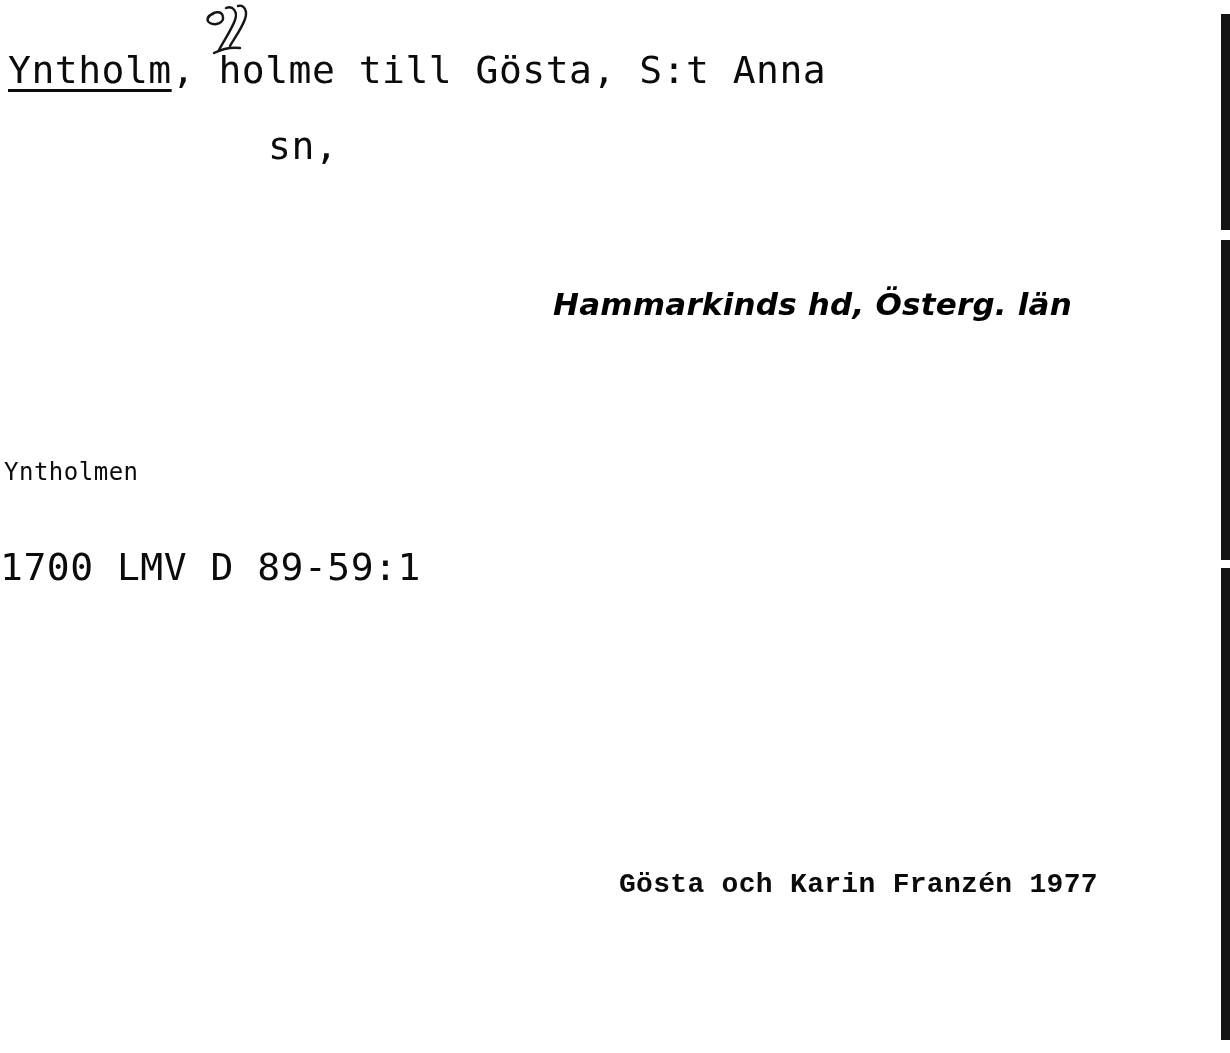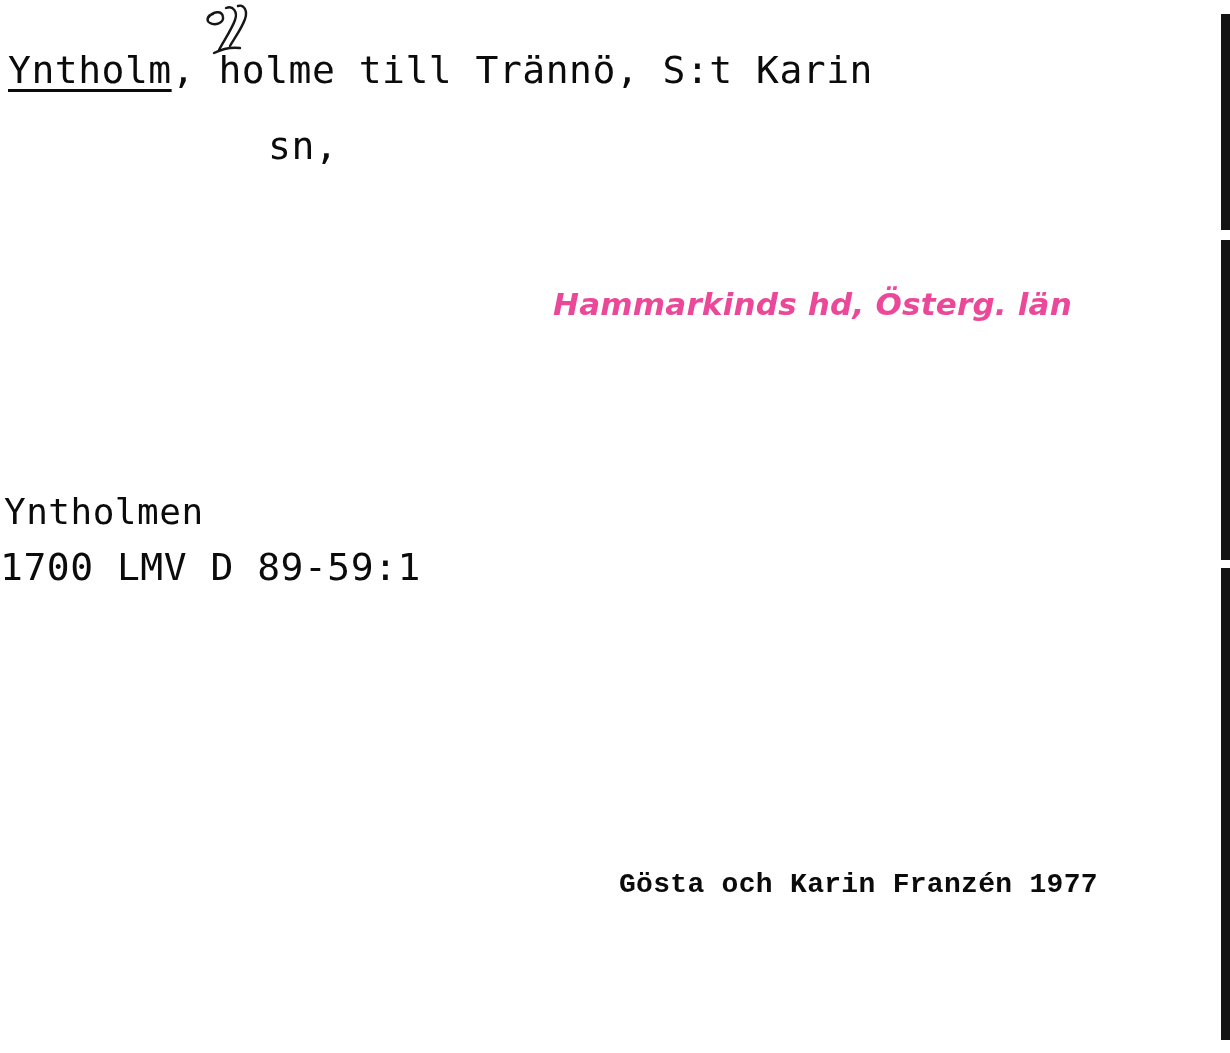--- a/index.html
+++ b/index.html
@@ -67,29 +67,29 @@
 
   
   .district {
     position: absolute;
     left: 553px;
     top: 286px;
     font-family: "DejaVu Sans", sans-serif;
     font-weight: bold;
     font-style: italic;
     font-size: 31px;
-    color: #ec4899;
+    color: #000000;
     white-space: pre;
     letter-spacing: 0.2px;
   }
 
   .body-line-1 {
     left: 4px;
-    top: 491px;
-    font-size: 36px;
+    top: 458px;
+    font-size: 24px;
   }
   .body-line-2 {
     left: 0px;
     top: 545px;
     font-size: 38px;
   }
 
   .signature {
     position: absolute;
     left: 619px;
@@ -106,21 +106,21 @@
 <body>
 
 <div class="card">
 
   <div class="right-edge"></div>
   <div class="right-edge-gap" style="top:0px;height:14px;"></div>
   <div class="right-edge-gap" style="top:230px;height:10px;"></div>
   <div class="right-edge-gap" style="top:560px;height:8px;"></div>
   <div class="right-edge-gap" style="top:1040px;height:13px;"></div>
 
-  <div class="tw headword-line"><span class="headword">Yntholm</span><span>, holme till Trännö, S:t Karin</span></div>
+  <div class="tw headword-line"><span class="headword">Yntholm</span><span>, holme till Gösta, S:t Anna</span></div>
 
   <div class="hand-mark">
     <svg width="80" height="62" viewBox="0 0 80 62" xmlns="http://www.w3.org/2000/svg">
       <g fill="none" stroke="#161616" stroke-width="2.4" stroke-linecap="round">
         <path d="M12 22 c5 -7 14 -8 15 -1 c1 6 -8 9 -13 6 c-4 -2 -3 -8 3 -9"></path>
         <path d="M30 12 c7 -3 12 4 9 12 c-3 9 -12 22 -16 30"></path>
         <path d="M42 10 c6 -2 10 5 7 13 c-3 9 -11 20 -15 27"></path>
         <path d="M18 57 c8 -4 18 -6 26 -5"></path>
       </g>
     </svg>

